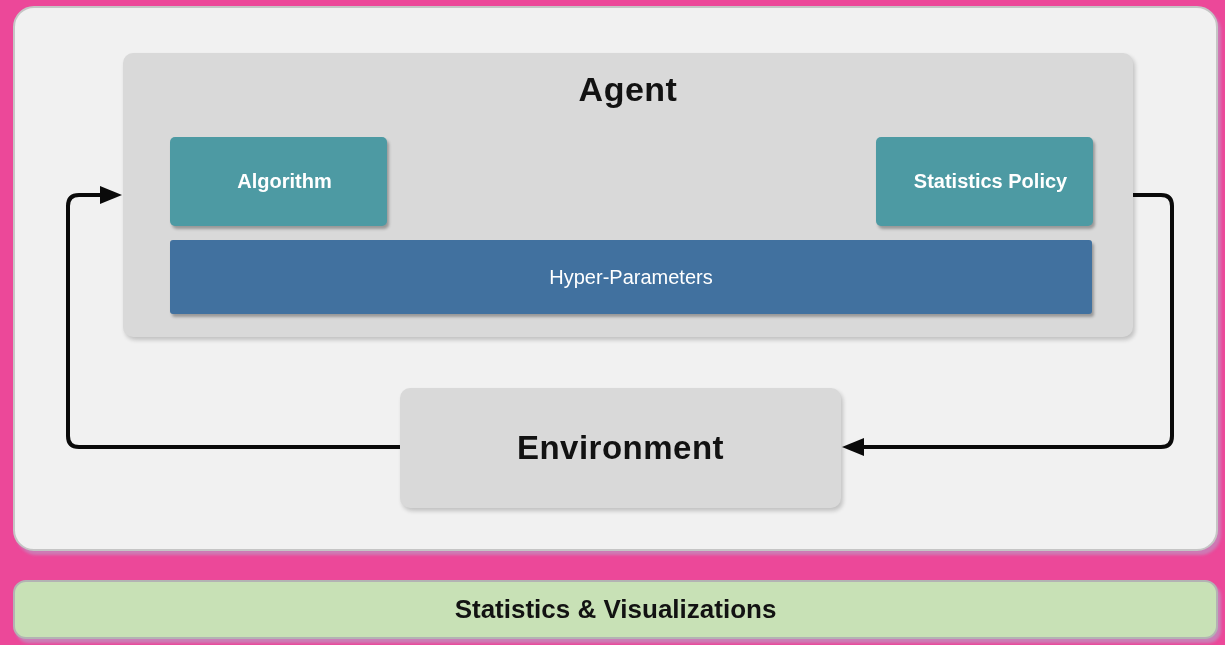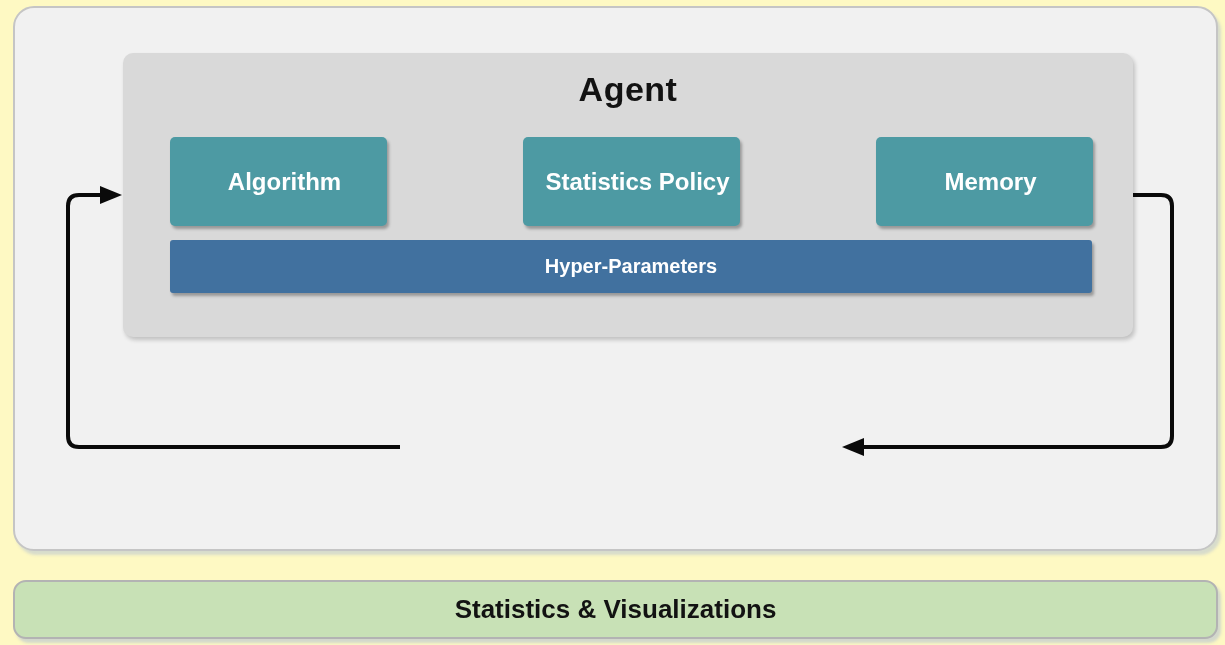--- a/index.html
+++ b/index.html
@@ -16,21 +16,21 @@
   }
   * { box-sizing: border-box; margin: 0; padding: 0; }
   html, body { background: #ffffff; }
   body {
     width: 1225px; height: 645px;
     font-family: "Liberation Sans", "DejaVu Sans", sans-serif;
   }
   .canvas {
     position: relative;
     width: 1225px; height: 645px;
-    background: #fef9c3;
+    background: #ec4899;
     overflow: hidden;
   }
 
   
   .outer-panel {
     position: absolute;
     left: 13px; top: 6px;
     width: 1205px; height: 545px;
     background: var(--outer-bg);
     border: 2.5px solid var(--outer-border);
@@ -64,34 +64,34 @@
     justify-content: space-between;
   }
   .module-box {
     width: 217px; height: 89px;
     background: var(--module-teal);
     border-radius: 5px;
     box-shadow: 2px 3px 3px rgba(0,0,0,0.30);
     display: flex; align-items: center; justify-content: center;
     color: var(--text-light);
     font-weight: bold;
-    font-size: 24px;
+    font-size: 20px;
     text-align: center;
     padding-left: 12px;
   }
   .hyper-box {
     position: absolute;
     left: 47px; top: 187px;
-    width: 922px; height: 53px;
+    width: 922px; height: 74px;
     background: var(--hyper-blue);
     border-radius: 3px;
     box-shadow: 2px 3px 3px rgba(0,0,0,0.30);
     display: flex; align-items: center; justify-content: center;
     color: var(--text-light);
-    font-weight: bold;
+    font-weight: normal;
     font-size: 20px;
   }
 
   
   .environment-box {
     position: absolute;
     left: 400px; top: 388px;
     width: 441px; height: 120px;
     background: var(--panel-gray);
     border-radius: 10px;
@@ -138,26 +138,26 @@
 <div class="canvas">
 
   <div class="outer-panel"></div>
 
   <div class="agent-panel">
     <div class="agent-title">Agent</div>
 
     <div class="modules-row">
       <div class="module-box">Algorithm</div>
       <div class="module-box">Statistics Policy</div>
-      <div class="module-box">Memory</div>
     </div>
 
     <div class="hyper-box">Hyper-Parameters</div>
   </div>
 
+  <div class="environment-box">Environment</div>
 
   <svg class="arrows-svg" viewBox="0 0 1225 645">
 
     <path class="arrow-line" d="M 400 447 L 79 447 Q 68 447 68 436 L 68 206 Q 68 195 79 195 L 102 195"></path>
     <polygon class="arrow-head" points="122,195 100,186 100,204"></polygon>
 
     <path class="arrow-line" d="M 1133 195 L 1161 195 Q 1172 195 1172 206 L 1172 436 Q 1172 447 1161 447 L 862 447"></path>
     <polygon class="arrow-head" points="842,447 864,438 864,456"></polygon>
   </svg>
 

